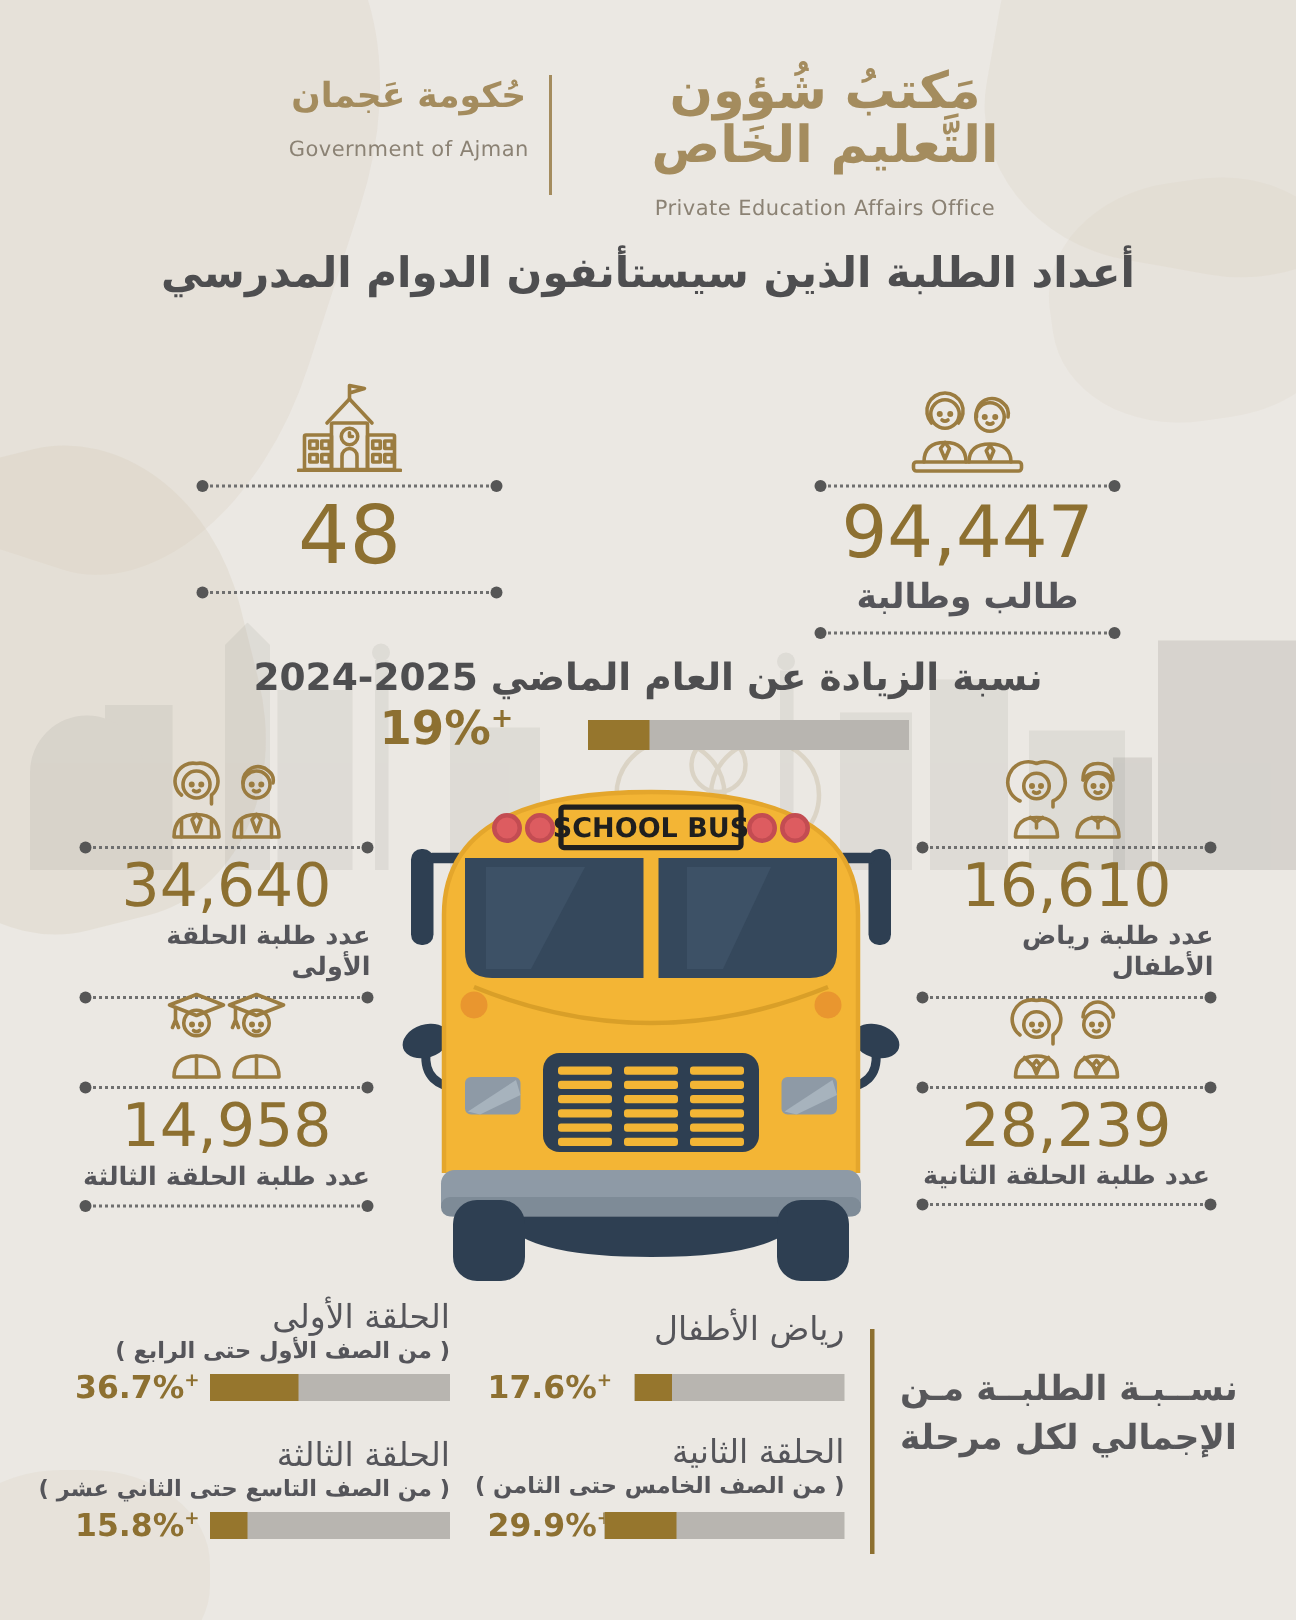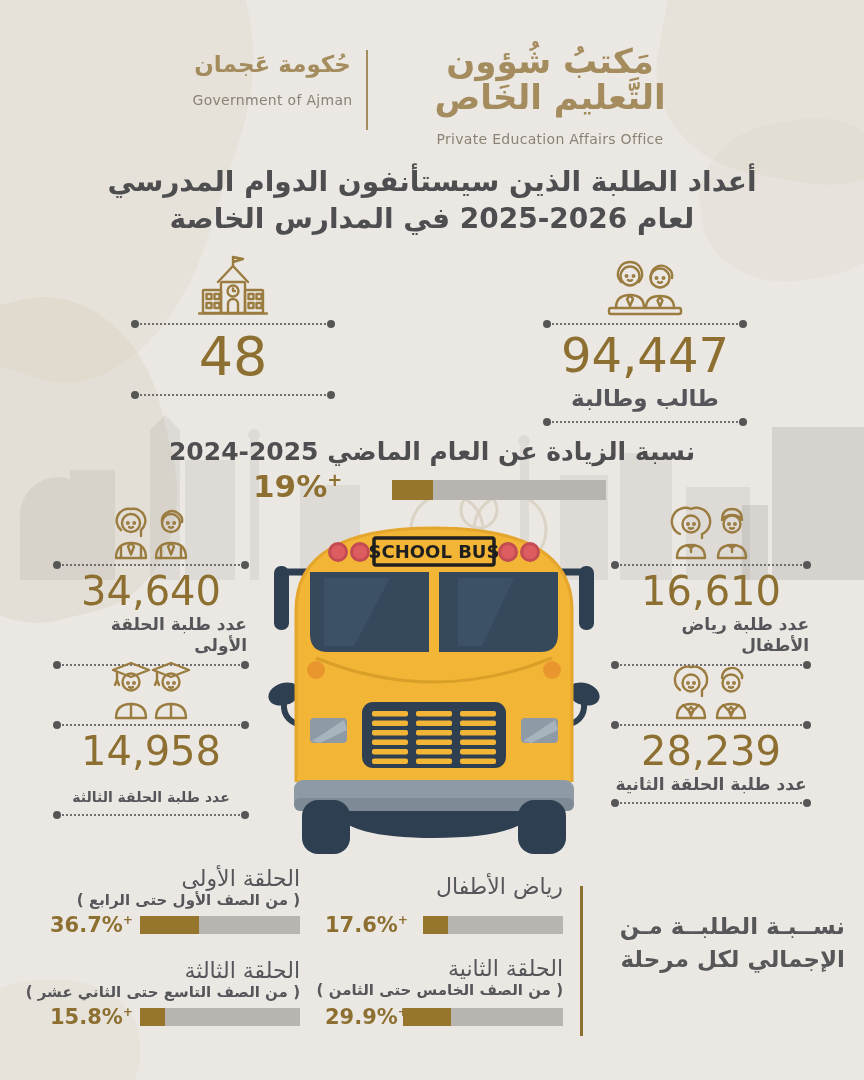--- a/index.html
+++ b/index.html
@@ -41,21 +41,21 @@
   .inc-label{position:absolute;left:0;width:100%;text-align:center;font-weight:bold;font-size:25px;color:#4e4e50;z-index:2}
   .inc-value{position:absolute;font-weight:bold;font-size:31px;color:#8d7031;direction:ltr;z-index:2}
   sup{font-size:58%;vertical-align:super}
 
   
   .pct-item{position:absolute;z-index:2}
   .pct-title{position:absolute;right:0;font-weight:normal;font-size:22px;color:#55555a;white-space:nowrap}
   .pct-sub{position:absolute;right:0;font-weight:bold;font-size:15px;color:#55555a;white-space:nowrap}
   .pct-row{position:absolute;left:0;display:flex;align-items:center}
   .pct-value{font-weight:bold;font-size:21px;color:#8d7031;direction:ltr;white-space:nowrap}
-  .sec-title{position:absolute;text-align:right;font-weight:bold;font-size:23px;line-height:33px;color:#57575a;z-index:2}
+  .sec-title{position:absolute;text-align:left;font-weight:bold;font-size:23px;line-height:33px;color:#57575a;z-index:2}
   .v-divider{position:absolute;width:3px;background:#8d7031;z-index:2}
 
   .bus-wrap{position:absolute;z-index:3}
   .gold-ic{stroke:#9b7c40;fill:none;stroke-width:2.4;stroke-linecap:round;stroke-linejoin:round}
 </style>
 </head>
 <body>
 
 <div class="canvas">
 
@@ -99,21 +99,20 @@
     <div class="hdr-en">Government of Ajman</div>
   </div>
   <div class="hdr-divider" style="left:366px;top:50px;height:80px"></div>
   <div class="hdr-block" style="left:385px;top:44px;width:330px">
     <div class="callig" dir="rtl" style="font-size:34px">مَكتبُ شُؤون التَّعليم الخَاص</div>
     <div class="hdr-en">Private Education Affairs Office</div>
   </div>
 
   <div class="main-title" style="top:163px" dir="rtl">
     <div>أعداد الطلبة الذين سيستأنفون الدوام المدرسي</div>
-    <div>لعام 2026-2025 في المدارس الخاصة</div>
   </div>
 
   <div class="stat" style="left:133px;top:250px;width:200px">
     <div class="icon-box" style="height:68px">
       <svg width="70" height="64" viewBox="0 0 70 64" class="gold-ic">
         <path d="M35 12 V3 l10 2 -10 3"></path>
         <path d="M20 28 L35 12 L50 28"></path>
         <rect x="23" y="28" width="24" height="31" rx="1"></rect>
         <circle cx="35" cy="37" r="5.5"></circle>
           <path d="M35 34.5 v2.5 h2"></path>
@@ -309,21 +308,21 @@
         <circle cx="64" cy="22" r="8.5"></circle>
         <circle cx="61" cy="23" r="0.8" fill="#9b7c40"></circle>
           <circle cx="67" cy="23" r="0.8" fill="#9b7c40"></circle>
           <path d="M62 27 q2 1.5 4 0"></path>
         <path d="M49 58 q0 -14 15 -14 q15 0 15 14 Z"></path>
         <path d="M64 44 v14"></path>
       </svg>
     </div>
     <div class="dotline" style="margin-top:4px"></div>
     <div class="stat-value" style="font-size:40px;margin-top:4px">14,958</div>
-    <div class="stat-label" dir="rtl" style="font-size:14px;margin-top:16px">عدد طلبة الحلقة الثالثة</div>
+    <div class="stat-label" dir="rtl" style="font-size:17px;margin-top:2px">عدد طلبة الحلقة الثالثة</div>
     <div class="dotline" style="margin-top:7px"></div>
   </div>
 
   <div class="stat" style="left:613px;top:658px;width:196px">
     <div class="icon-box" style="height:62px">
       <svg width="88" height="60" viewBox="0 0 88 60" class="gold-ic">
         <path d="M13 30 a13 13 0 0 1 11 -23 a13 13 0 0 1 11 23 v6"></path>
         <circle cx="24" cy="23" r="8.5"></circle>
         <circle cx="21" cy="23" r="0.8" fill="#9b7c40"></circle>
           <circle cx="27" cy="23" r="0.8" fill="#9b7c40"></circle>

